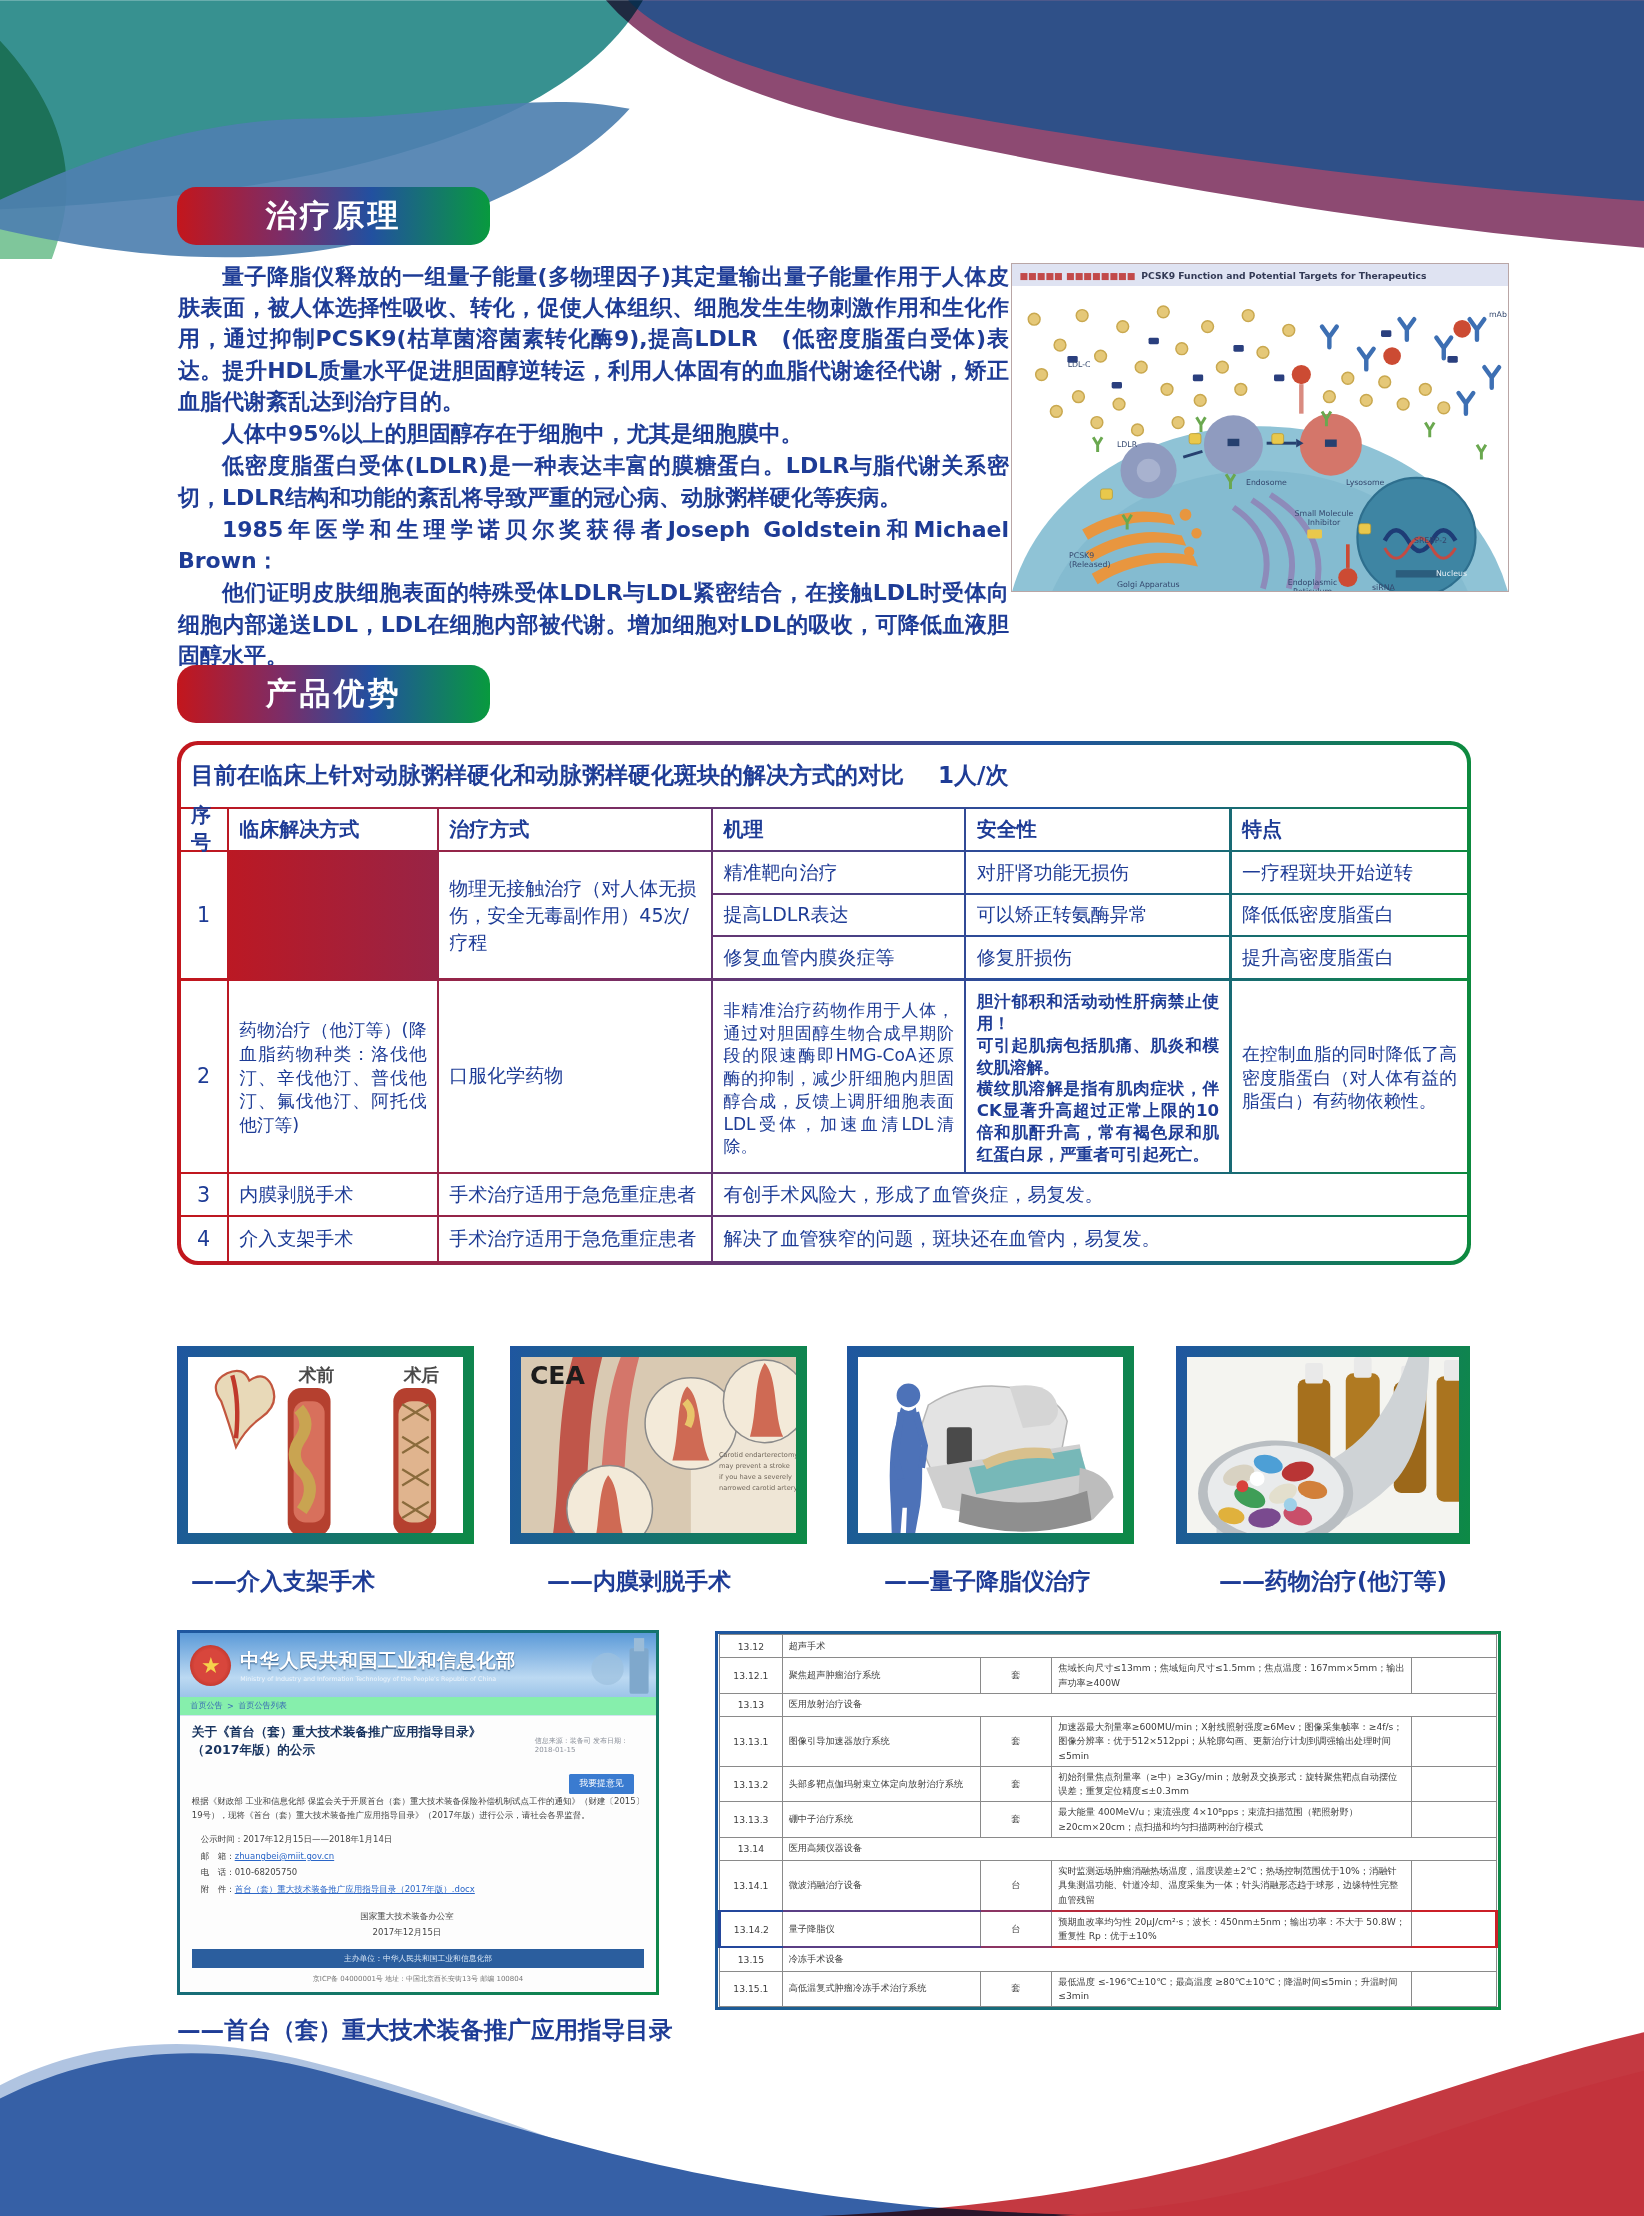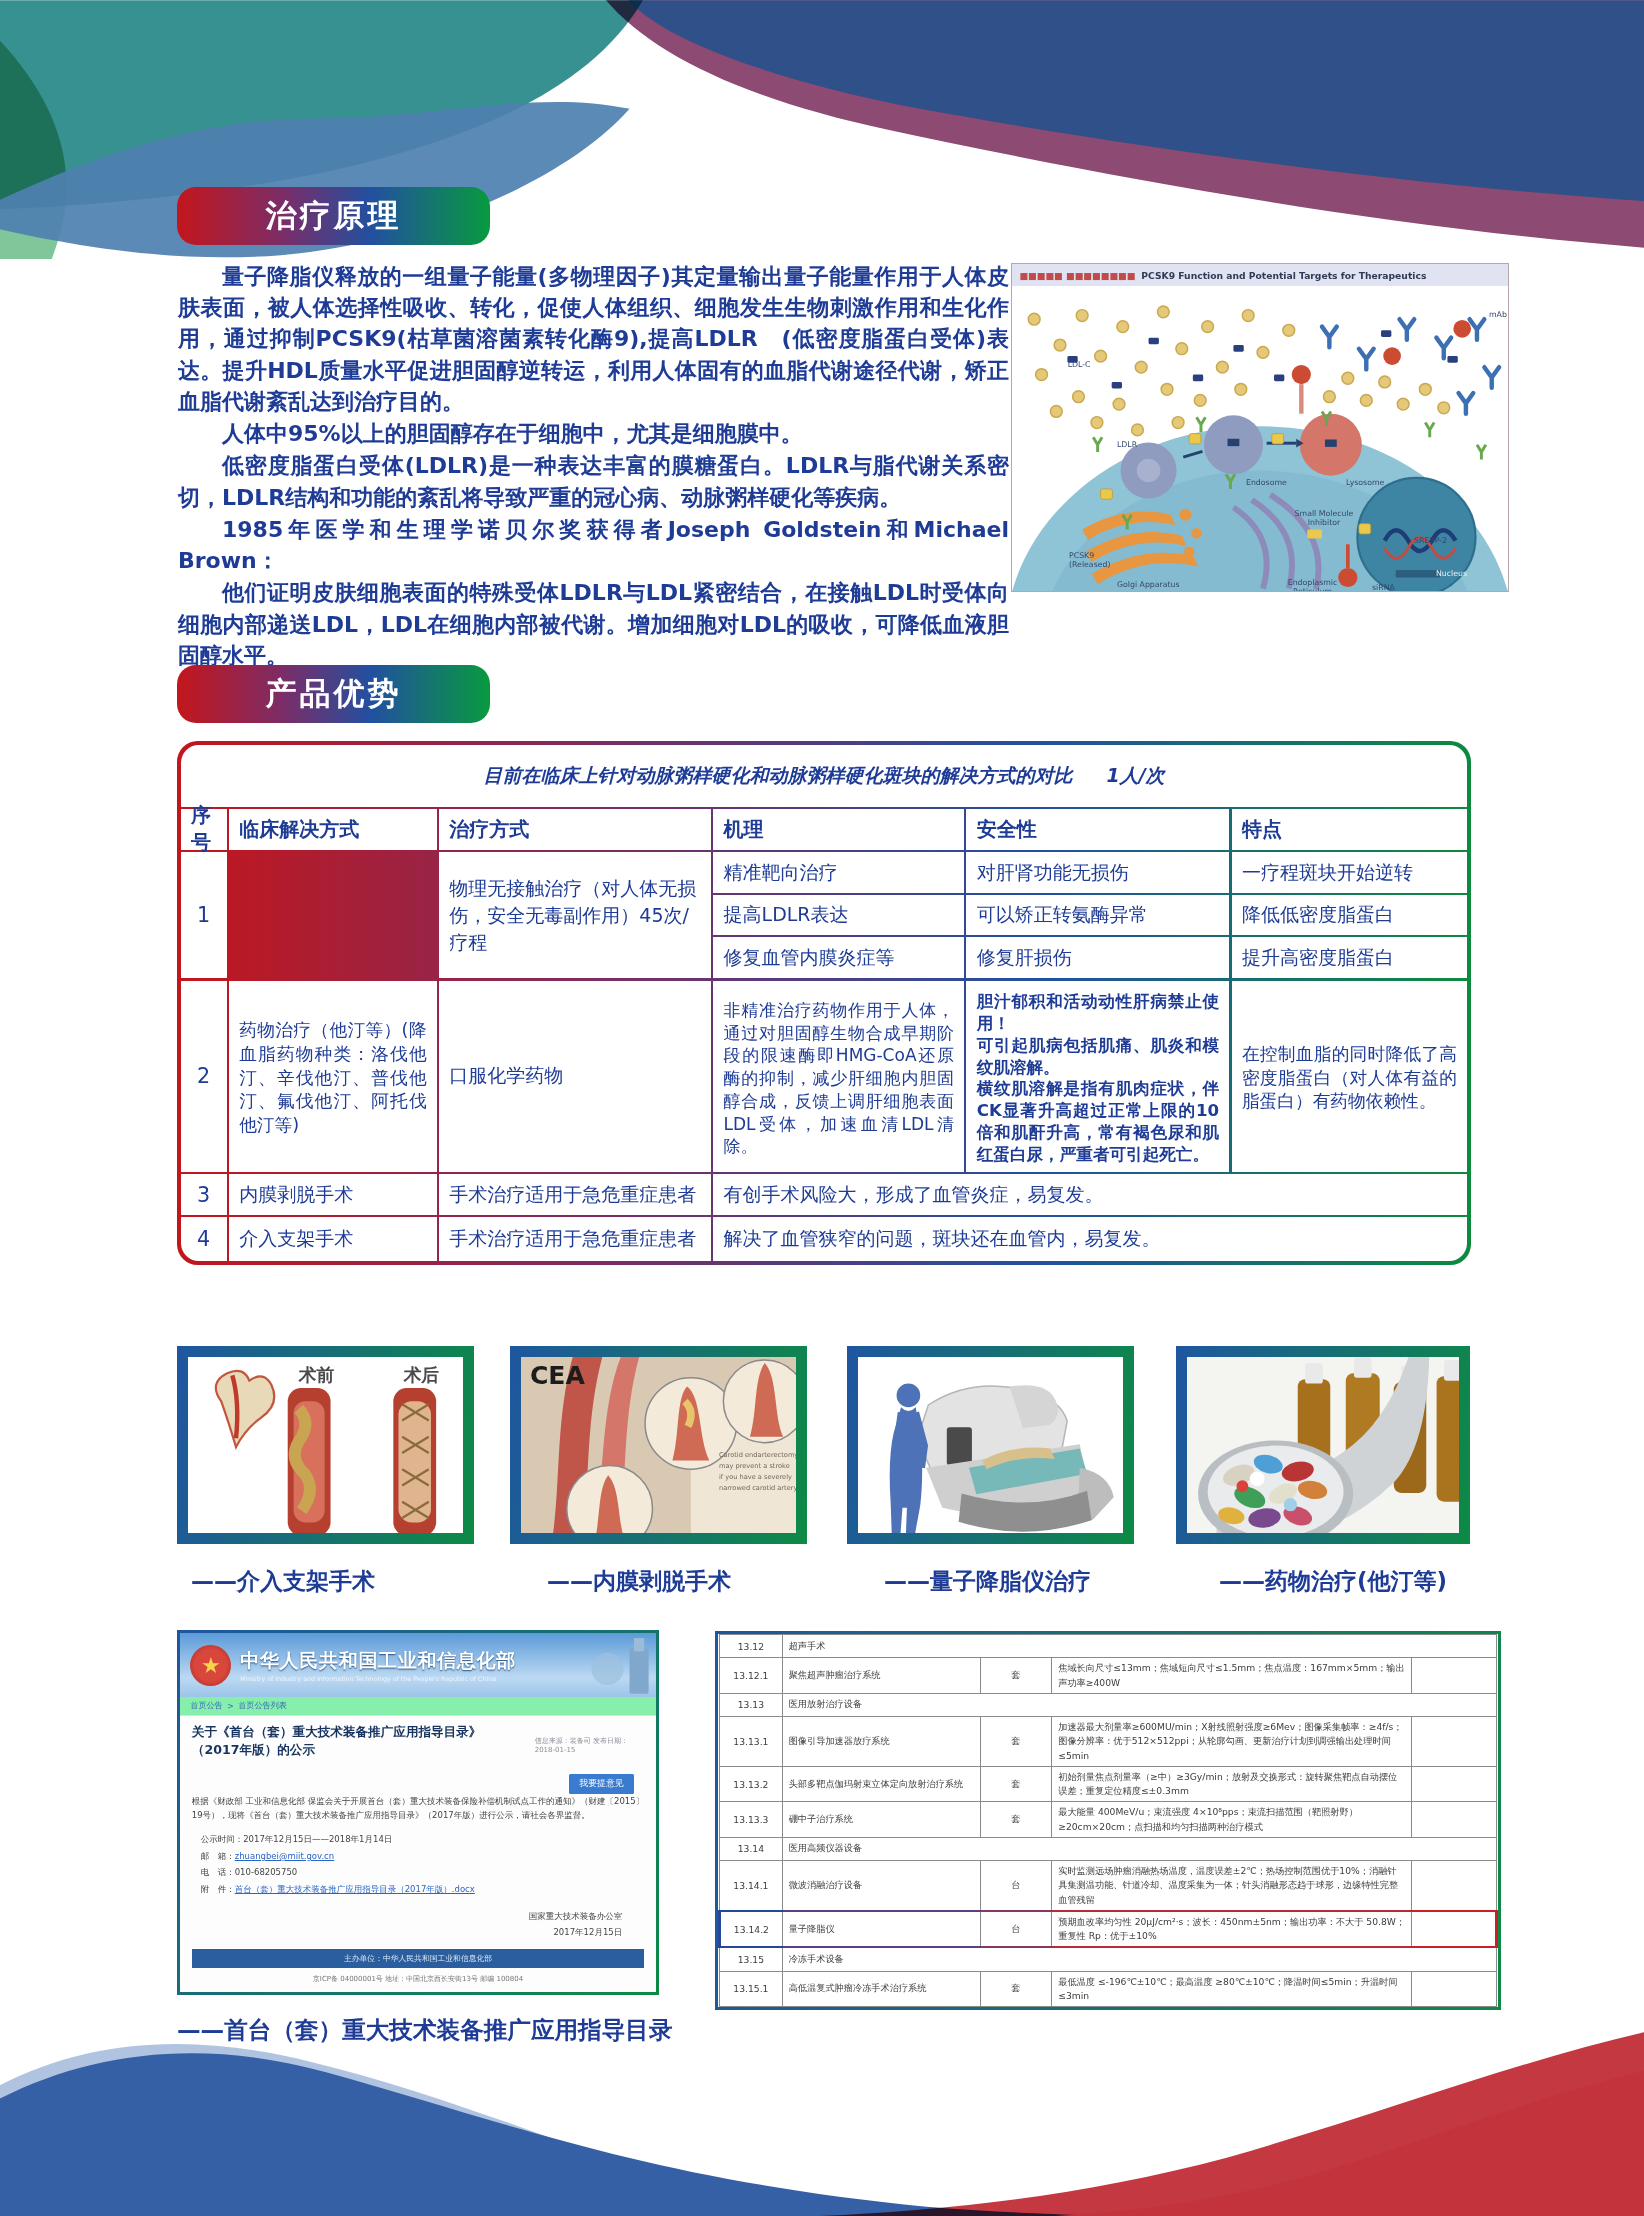--- a/index.html
+++ b/index.html
@@ -31,21 +31,21 @@
   
   .cmp-wrap{position:absolute;left:177px;top:741px;width:1294px;box-sizing:border-box;
             background:linear-gradient(90deg,#c3161c,#7b2d62,#2250a0,#0d8a3e);
             border-radius:20.7px;padding:3.7px;}
   .cmp{display:grid;border-radius:17.7px;overflow:hidden;gap:2.2px;
        background:linear-gradient(90deg,#c3161c,#7b2d62,#2250a0,#0d8a3e);
        grid-template-columns:46px 208px 272px 251px 263px 1fr;
        grid-template-rows:62px 41px 41px 40px 41px auto 41px 44px;}
   .cmp .cell{background:#fff;color:#1e3c96;font-size:19px;padding:5.9px 10.3px;
              display:flex;align-items:center;box-sizing:border-box;}
-  .cmp .title{grid-column:1/-1;justify-content:center;font-weight:700;font-size:19px;gap:34px;font-style:italic;}
+  .cmp .title{grid-column:1/-1;justify-content:flex-start;font-weight:700;font-size:23px;gap:34px;}
   .cmp .hd{font-weight:700;font-size:20px;}
   .cmp .num{justify-content:center;font-size:20.7px;}
   .cmp .long{font-size:17px;line-height:1.34;align-items:flex-start;padding-top:10.3px;text-align:justify;}
   .cmp .safety2{font-weight:700;white-space:pre-line;font-size:16.6px;line-height:1.32;}
   .c-no{grid-column:1;} .c-sol{grid-column:2;} .c-met{grid-column:3;}
   .c-mec{grid-column:4;} .c-saf{grid-column:5;} .c-fea{grid-column:6;}
   .span3{grid-row:3/6;}
   .note-cell{grid-column:4/-1;}
 
   
@@ -67,21 +67,21 @@
   .miit-crumb{height:17.7px;background:#86efac;border-bottom:0.7px solid #d4e2f0;display:flex;
               align-items:center;padding:0 10.3px;font-size:8.1px;color:#3a6db4;gap:4.4px;}
   .miit-body{padding:7.4px 11.8px;position:relative;}
   .miit-h1{color:#17335f;font-size:12.6px;font-weight:700;line-height:1.45;white-space:pre-line;width:310px;}
   .miit-meta{position:absolute;right:10.3px;top:20.7px;font-size:7px;color:#8a8f99;width:111px;}
   .miit-btn{position:absolute;right:22px;top:58px;background:#3a7bd0;color:#fff;font-size:8.9px;
             padding:3.7px 10.3px;border-radius:1.5px;}
   .miit-p{margin-top:34px;font-size:8.5px;color:#444;line-height:1.7;text-align:justify;}
   .miit-lines{margin-top:8.9px;font-size:8.5px;color:#444;line-height:1.95;padding-left:8.9px;}
   .miit-lines .lnk{color:#2a66c8;text-decoration:underline;}
-  .miit-sign{margin-top:10.3px;text-align:right;font-size:8.5px;color:#444;padding-right:22px;line-height:1.9;}
+  .miit-sign{margin-top:10.3px;text-align:center;font-size:8.5px;color:#444;padding-right:22px;line-height:1.9;}
   .miit-footbar{margin-top:8.9px;height:19px;background:#2b5e9e;color:#dce9f7;font-size:7.8px;
                 display:flex;align-items:center;justify-content:center;}
   .miit-footnote{margin-top:5.9px;text-align:center;font-size:7px;color:#777;}
 
   
   .spec-wrap{position:absolute;left:715px;top:1631px;width:786px;box-sizing:border-box;padding:3px;
              background:linear-gradient(100deg,#1f56a0,#0d8a45);}
   .spec{width:100%;border-collapse:collapse;background:#fff;filter:blur(0.3px);
         font-size:9.2px;color:#3c3c3c;}
   .spec th,.spec td{border:0.7px solid #8a8a8a;padding:3px 5.9px;vertical-align:middle;}

